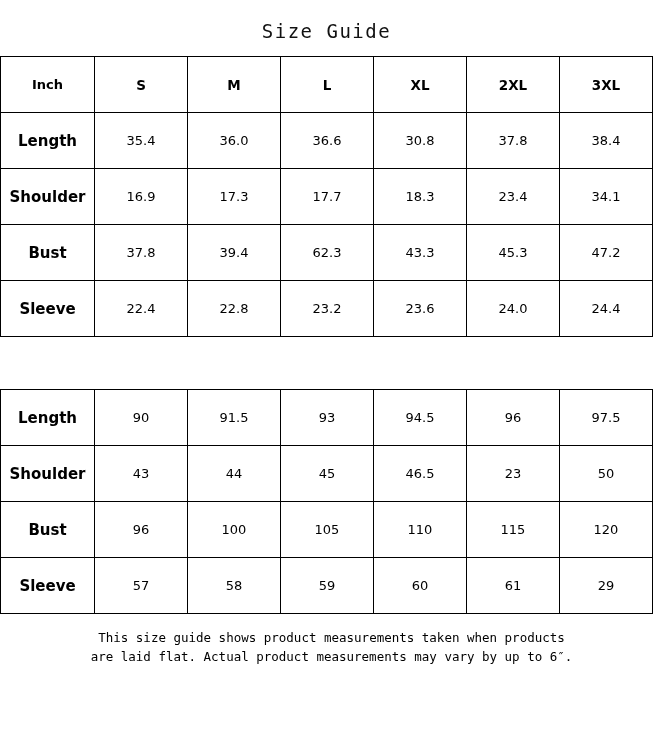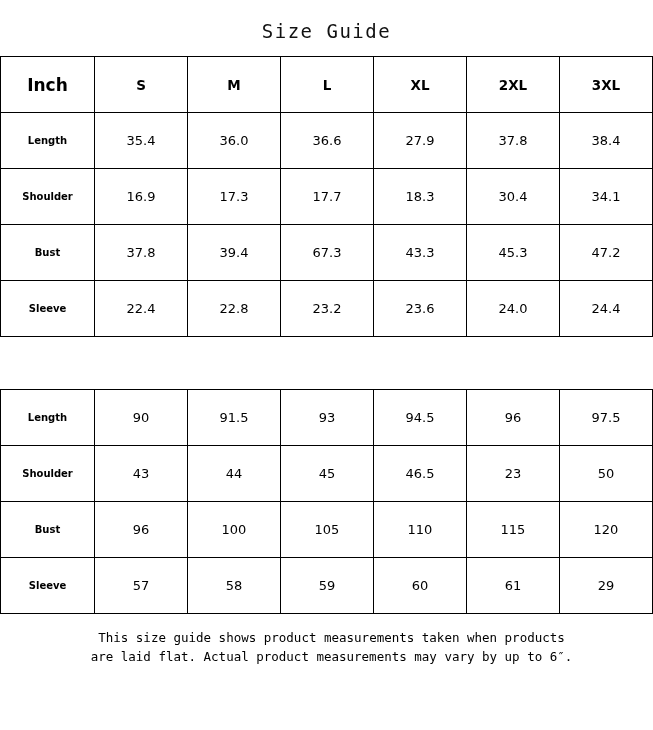--- a/index.html
+++ b/index.html
@@ -55,25 +55,25 @@
   table.size-table tr + tr td,
   table.size-table tr + tr th {
     border-top: 1px solid #000000;
   }
   table.size-table th {
     font-weight: 700;
     font-size: 13.5px;
   }
   table.size-table th.unit-label {
     font-weight: 700;
-    font-size: 17px;
+    font-size: 13px;
   }
   table.size-table th.row-label {
     font-weight: 700;
-    font-size: 10px;
+    font-size: 15px;
     margin-left: 40px;
   }
   table.size-table td:first-child,
   table.size-table th:first-child {
     border-left: 1px solid #000000;
   }
   table.size-table td:last-child,
   table.size-table th:last-child {
     border-right: 1px solid #000000;
   }
@@ -117,38 +117,38 @@
         <th>L</th>
         <th>XL</th>
         <th>2XL</th>
         <th>3XL</th>
       </tr>
       <tr>
         <th class="row-label">Length</th>
         <td>35.4</td>
         <td>36.0</td>
         <td>36.6</td>
-        <td>27.9</td>
+        <td>30.8</td>
         <td>37.8</td>
         <td>38.4</td>
       </tr>
       <tr>
         <th class="row-label">Shoulder</th>
         <td>16.9</td>
         <td>17.3</td>
         <td>17.7</td>
         <td>18.3</td>
-        <td>30.4</td>
+        <td>23.4</td>
         <td>34.1</td>
       </tr>
       <tr>
         <th class="row-label">Bust</th>
         <td>37.8</td>
         <td>39.4</td>
-        <td>67.3</td>
+        <td>62.3</td>
         <td>43.3</td>
         <td>45.3</td>
         <td>47.2</td>
       </tr>
       <tr>
         <th class="row-label">Sleeve</th>
         <td>22.4</td>
         <td>22.8</td>
         <td>23.2</td>
         <td>23.6</td>

